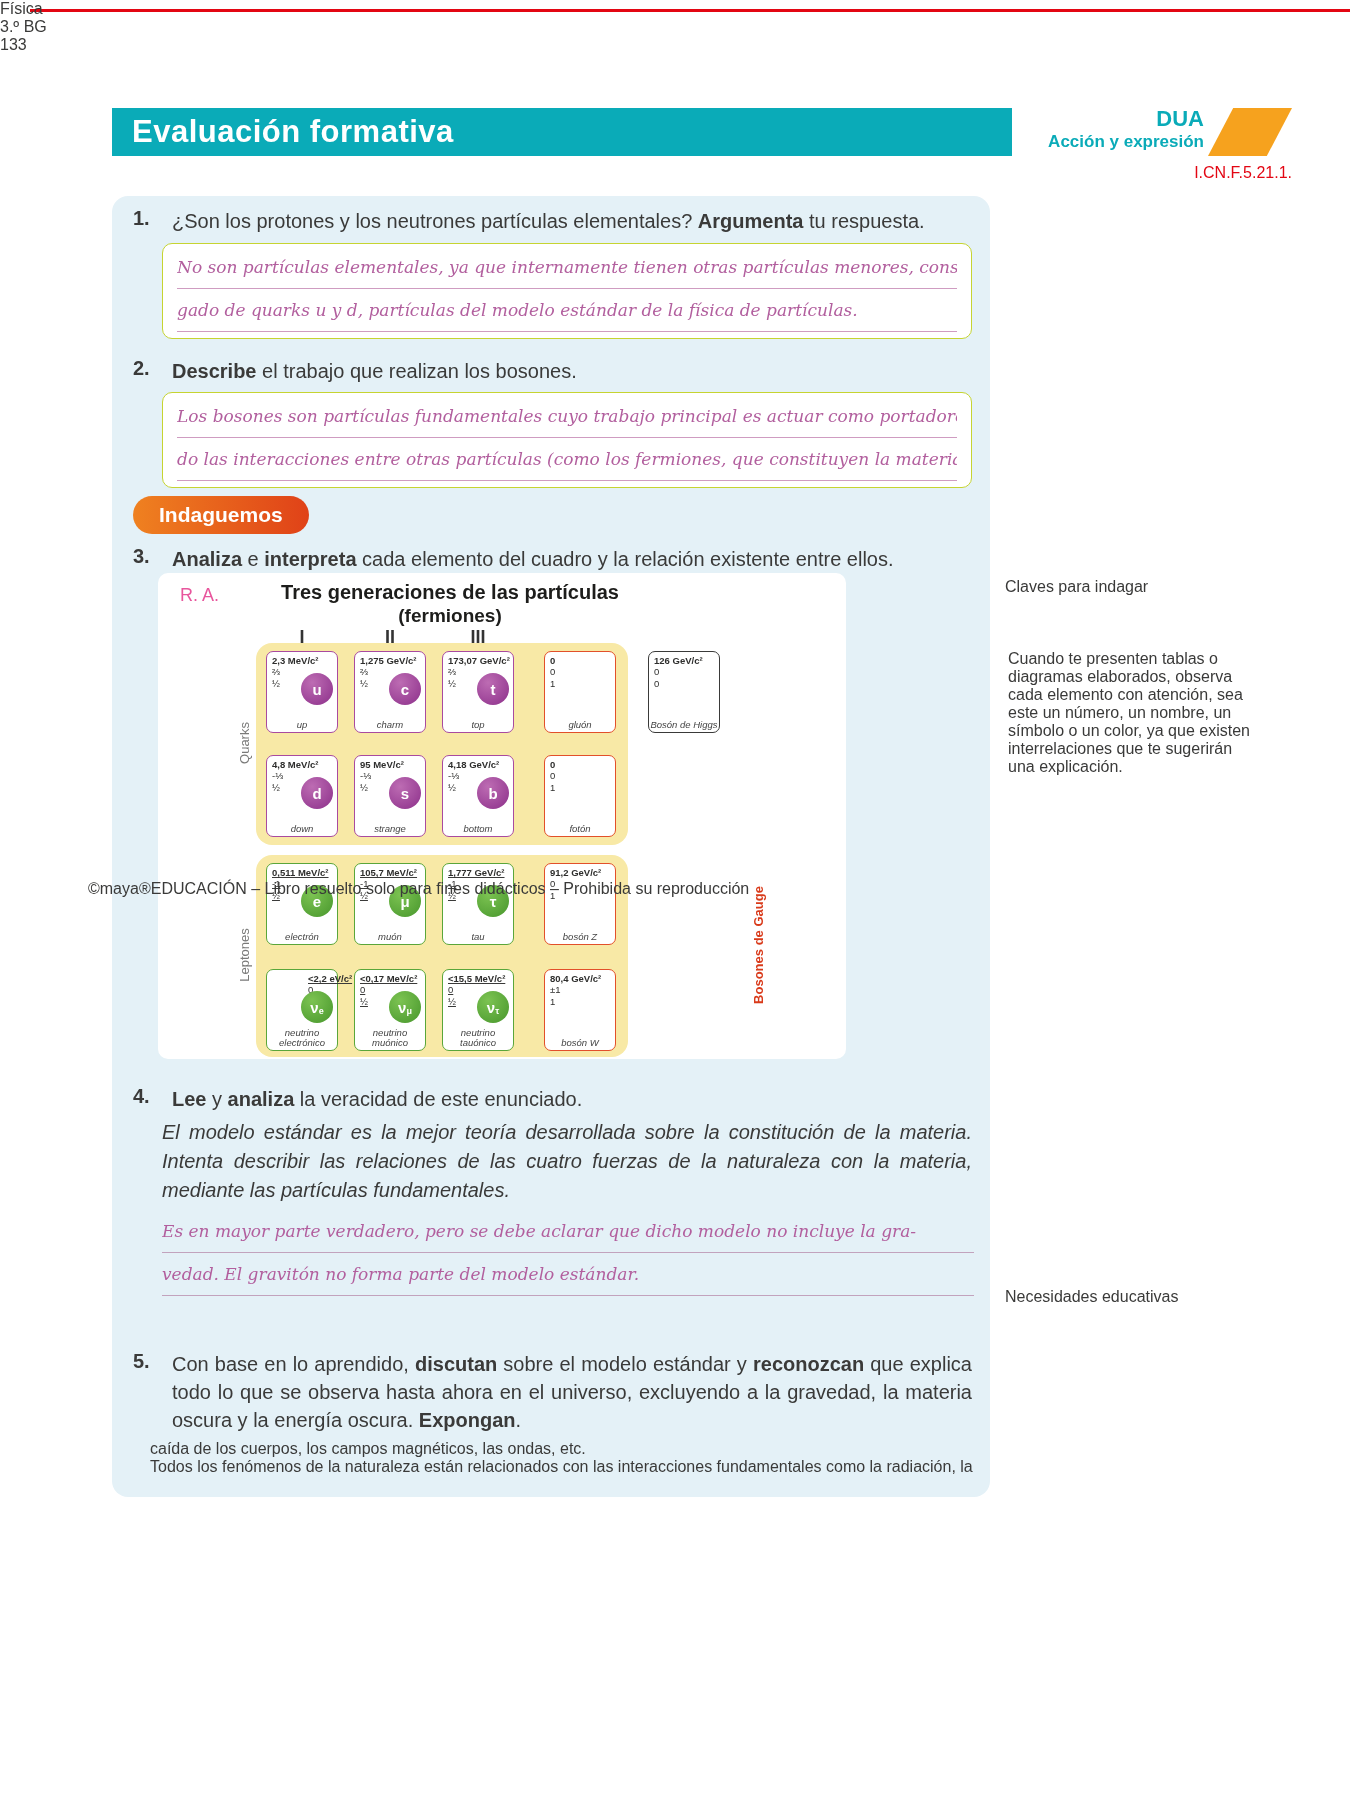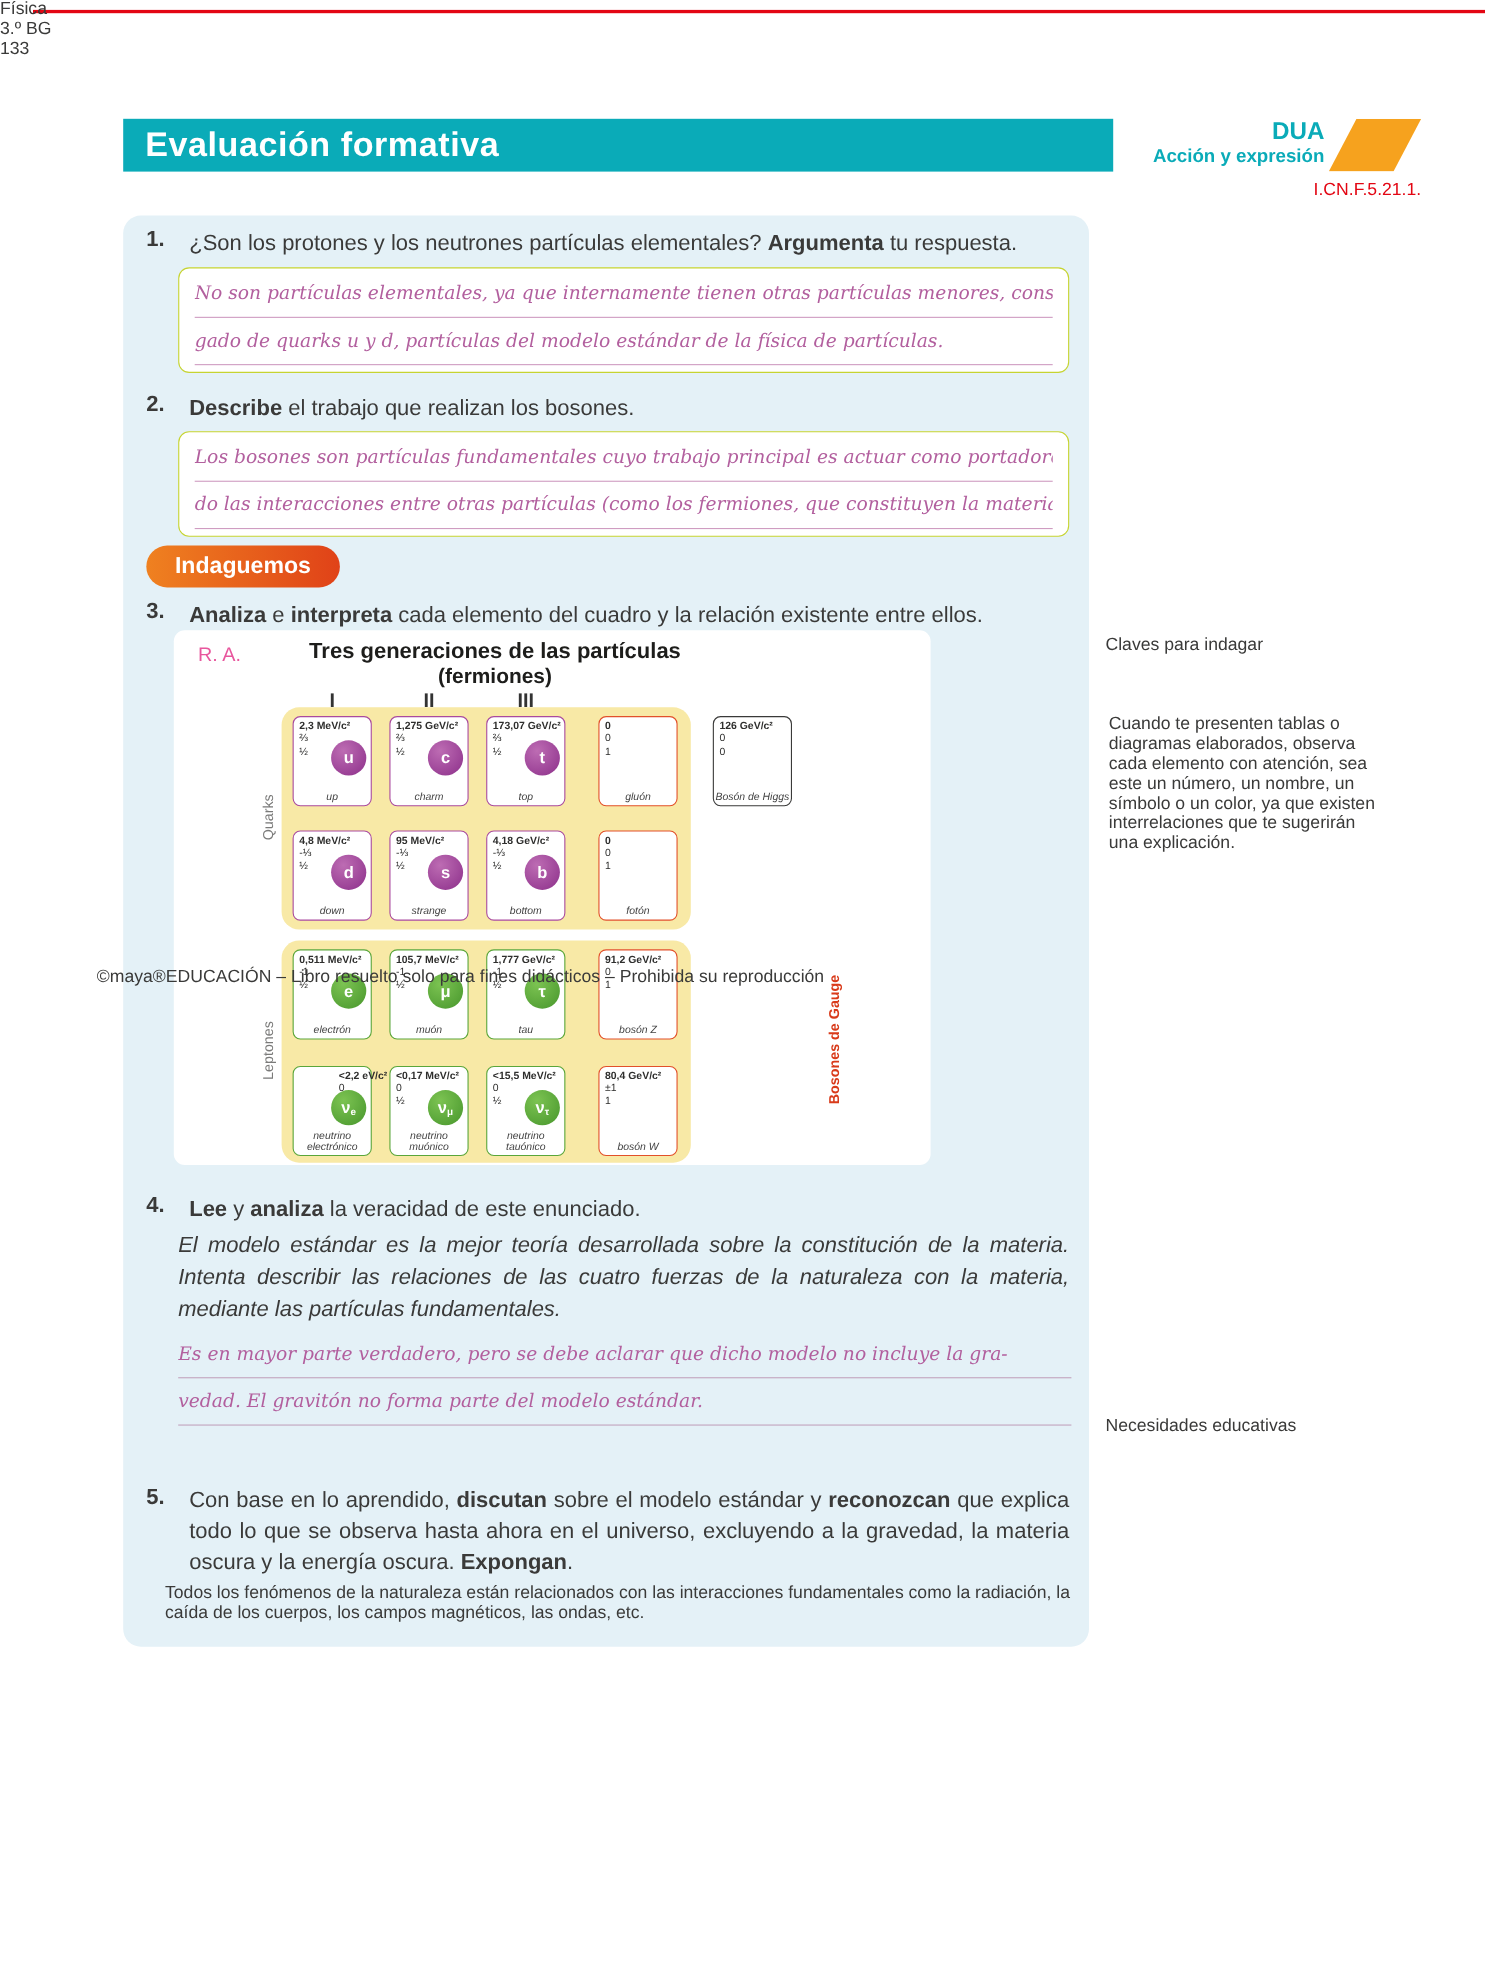--- a/index.html
+++ b/index.html
@@ -50,21 +50,21 @@
   .pcell{position:absolute;width:72px;height:82px;background:#fff;border:1.8px solid;border-radius:7px;box-sizing:border-box;}
   .pcell .pmass{font-weight:bold;font-size:9.5px;padding:3px 0 0 5px;color:#2e2e2d;line-height:11px;white-space:nowrap;}
   .pcell .pq,.pcell .ps{font-size:9.5px;padding-left:5px;color:#2e2e2d;line-height:12px;}
   .pcirc{position:absolute;right:4px;top:21px;width:32px;height:32px;border-radius:50%;
          display:flex;align-items:center;justify-content:center;color:#fff;font-weight:bold;font-size:15px;}
   .psub{font-size:9px;margin-top:7px;}
   .pname{position:absolute;bottom:2px;left:1px;right:1px;text-align:center;font-style:italic;
          font-size:9.5px;color:#444;line-height:10px;}
   .type-quark{border-color:#a94a9f;}
   .type-quark .pcirc{background:radial-gradient(circle at 35% 30%,#bd6cb3,#8c2f8a);}
-  .type-lepton{border-color:#5aa63a;}
+  .type-lepton{border-color:#5aa63a;text-decoration:underline;}
   .type-lepton .pcirc{background:radial-gradient(circle at 35% 30%,#7cc352,#47962c);}
   .type-gauge{border-color:#e2502a;}
   .type-gauge .pcirc{background:radial-gradient(circle at 35% 30%,#f3764a,#d93413;}
   .type-gauge .pcirc{background:radial-gradient(circle at 35% 30%,#f3764a,#d93413);}
   .type-higgs{border-color:#f0a02c;}
   .type-higgs .pcirc{background:radial-gradient(circle at 35% 30%,#f9bd4e,#ee9413);}
 
   
   .sbadge{color:#fff;font-weight:bold;font-size:20px;border-radius:9px;padding:8px 16px;display:inline-block;position:relative;}
   .sbadge-claves{background:#c76d17;}
@@ -314,22 +314,22 @@
     <div class="ansline-free hand">Es en mayor parte verdadero, pero se debe aclarar que dicho modelo no incluye la gra-</div>
     <div class="ansline-free hand">vedad. El gravitón no forma parte del modelo estándar.</div>
   </div>
 
 
   <div class="abs qnum" style="left:133px;top:1350px;">5.</div>
   <div class="abs qtext" style="left:172px;top:1350px;width:800px;text-align:justify;">
     <span>Con base en lo aprendido, </span><span class="b">discutan</span><span> sobre el modelo estándar y </span><span class="b">reconozcan</span><span> que explica todo lo que se observa hasta ahora en el universo, excluyendo a la gravedad, la materia oscura y la energía oscura. </span><span class="b">Expongan</span><span>.</span>
   </div>
   <div class="abs pinkans" style="left:150px;top:1440px;width:830px;">
+    <div>caída de los cuerpos, los campos magnéticos, las ondas, etc.</div>
     <div>Todos los fenómenos de la naturaleza están relacionados con las interacciones fundamentales como la radiación, la</div>
-    <div>caída de los cuerpos, los campos magnéticos, las ondas, etc.</div>
   </div>
 
   <div class="abs" style="left:1005px;top:578px;">
     <span class="sbadge sbadge-claves">Claves para indagar</span>
   </div>
   <div class="abs sbody" style="left:1008px;top:650px;width:242px;">Cuando te presenten tablas o diagramas elaborados, observa cada elemento con atención, sea este un número, un nombre, un símbolo o un color, ya que existen interrelaciones que te sugerirán una explicación.</div>
 
   <div class="abs" style="left:1005px;top:1288px;">
     <span class="sbadge sbadge-nec">Necesidades educativas</span>
   </div>

